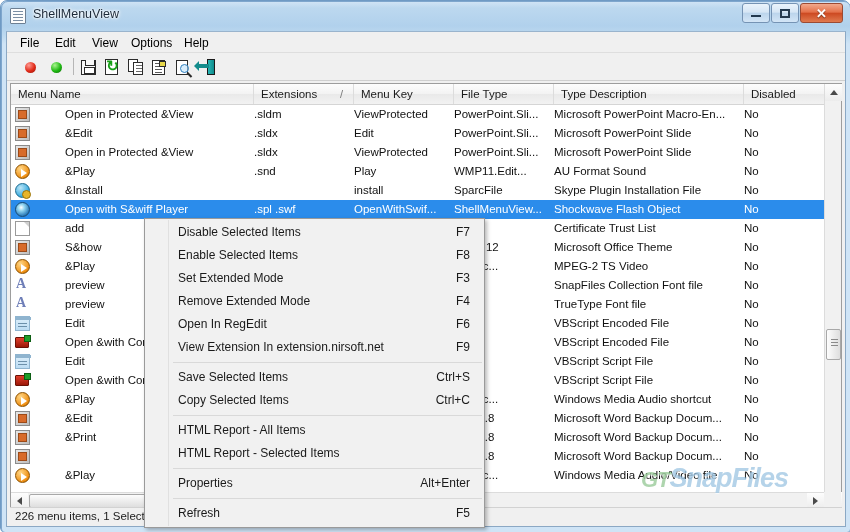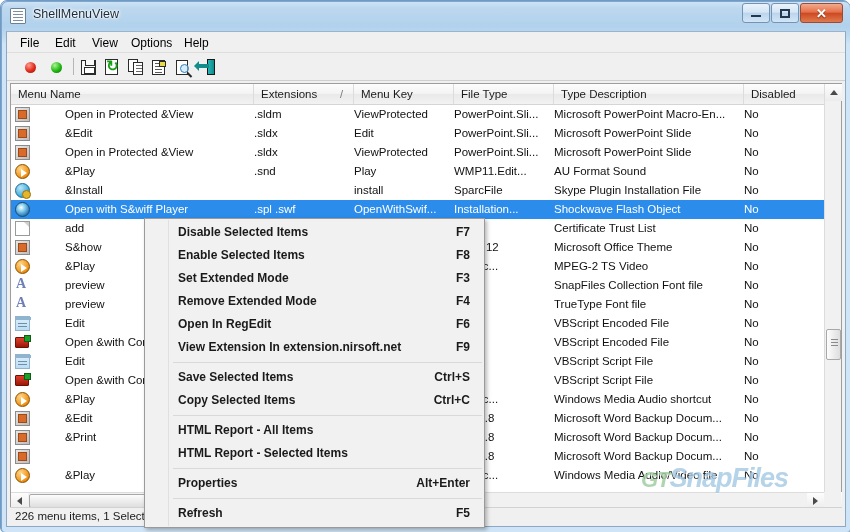--- a/index.html
+++ b/index.html
@@ -269,21 +269,21 @@
     box-shadow: 2px 2px 4px rgba(0,0,0,.28);
     padding: 2px 0 2px 0;
   }
   #ctx-gutter {
     position: absolute; left: 1px; top: 1px; width: 23px; bottom: 1px;
     background: #f1f1f1; border-right: 1px solid #e0e0e0;
   }
   .ctx-item {
     position: relative; height: 23px; line-height: 23px;
     padding-left: 33px; padding-right: 26px;
-    font-size: 12px; color: #1a1a1a; white-space: nowrap; cursor: default; font-weight: bold;
+    font-size: 12px; color: #1a1a1a; white-space: nowrap; cursor: default;
   }
   .ctx-accel { position: absolute; right: 14px; top: 0; font-size: 12px; color: #1a1a1a; }
   .ctx-sep { height: 1px; margin: 3px 2px 3px 28px; background: #d9d9d9; }
 
   
   #watermark {
     position: absolute; left: 640px; top: 462px;
     font-size: 27px; font-weight: bold; font-style: italic;
     font-family: "Liberation Sans", sans-serif;
     color: rgba(120,175,215,.55); letter-spacing: -1px;
@@ -415,21 +415,21 @@
             <div class="cell c-key">install</div>
             <div class="cell c-ftype">SparcFile</div>
             <div class="cell c-desc">Skype Plugin Installation File</div>
             <div class="cell c-dis">No</div>
           </div>
           <div class="row sel" style="top: 95px;">
             <div class="ricon ic-swf"></div>
             <div class="cell c-name">Open with S&amp;wiff Player</div>
             <div class="cell c-ext">.spl .swf</div>
             <div class="cell c-key">OpenWithSwif...</div>
-            <div class="cell c-ftype">Installation...</div>
+            <div class="cell c-ftype">ShellMenuView...</div>
             <div class="cell c-desc">Shockwave Flash Object</div>
             <div class="cell c-dis">No</div>
           </div>
           <div class="row" style="top: 114px;">
             <div class="ricon ic-doc"></div>
             <div class="cell c-name">add</div>
             <div class="cell c-ext"></div>
             <div class="cell c-key"></div>
             <div class="cell c-ftype"></div>
             <div class="cell c-desc">Certificate Trust List</div>

